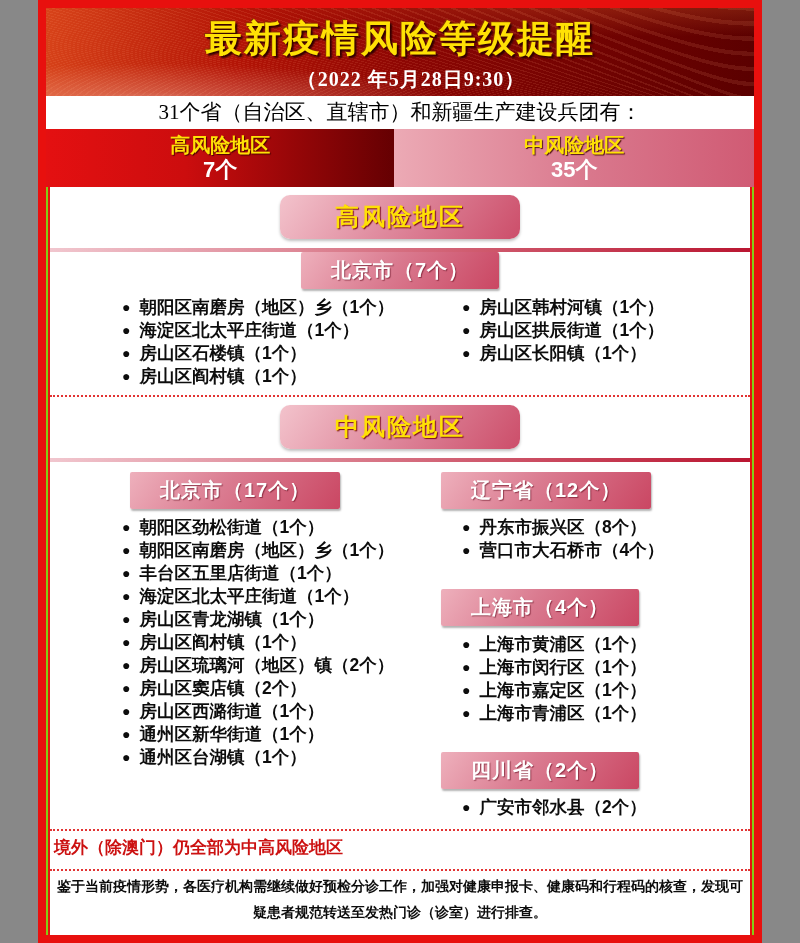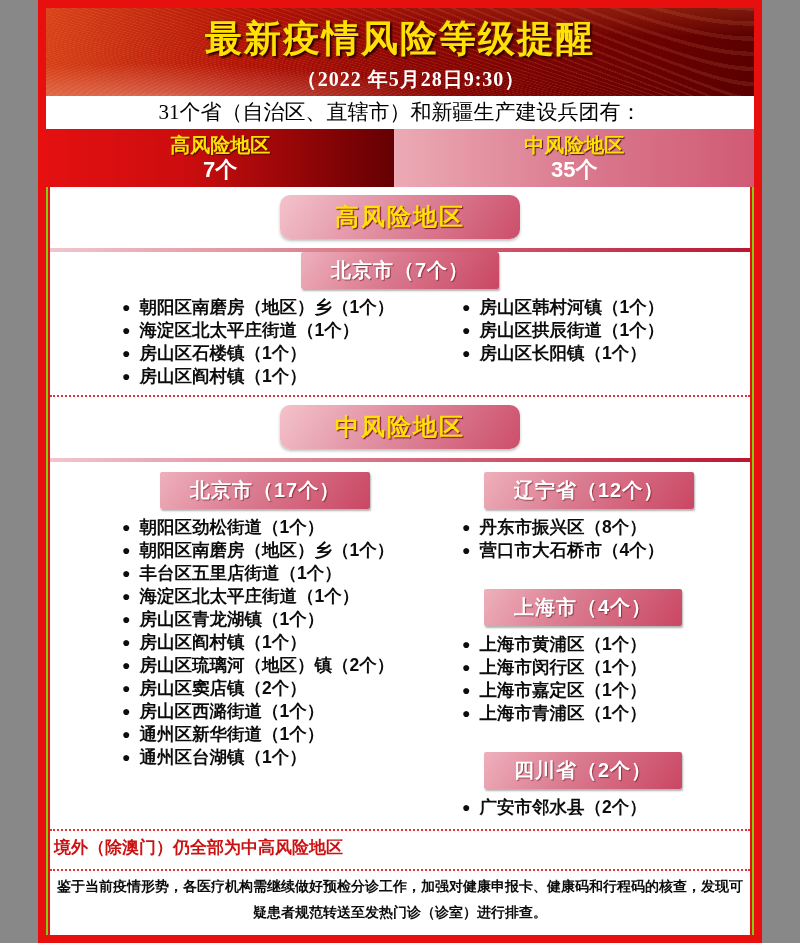--- a/index.html
+++ b/index.html
@@ -65,22 +65,22 @@
   .high-section{ }
   .two-col{ display:flex; }
   .col{ width:50%; }
   ul.blist{ list-style:none; margin:7px 0 0 72px; }
   .col-right ul.blist, .rcol ul.blist{ margin-left:62px; }
   ul.blist li{ font-size:17.5px; font-weight:bold; color:#0d0d0d; line-height:23px; white-space:nowrap; }
   .dot{ font-size:14px; margin-right:9px; vertical-align:1px; }
   .dotted{ border-top:2px dotted #e23333; margin:7px 0 0; }
   
   .medium{ padding-top:10px; min-height:360px; }
-  .lcol .prov-badge{ margin-left:110px; }
-  .rcol .prov-badge{ margin-left:84px; }
+  .lcol .prov-badge{ margin-left:80px; }
+  .rcol .prov-badge{ margin-left:41px; }
   .rcol .group + .group{ margin-top:27px; }
   
   .overseas{ text-align:left; color:#cc1111; font-weight:bold; font-size:17px; padding:5px 4px 3px; }
   .advice{ font-size:14px; color:#0c0c0c; text-align:center; line-height:26px; padding:3px 6px 1px;
            font-family:"Liberation Serif","DejaVu Serif",serif; font-weight:bold; }
 </style>
 </head>
 <body>
 
 <div class="page">

